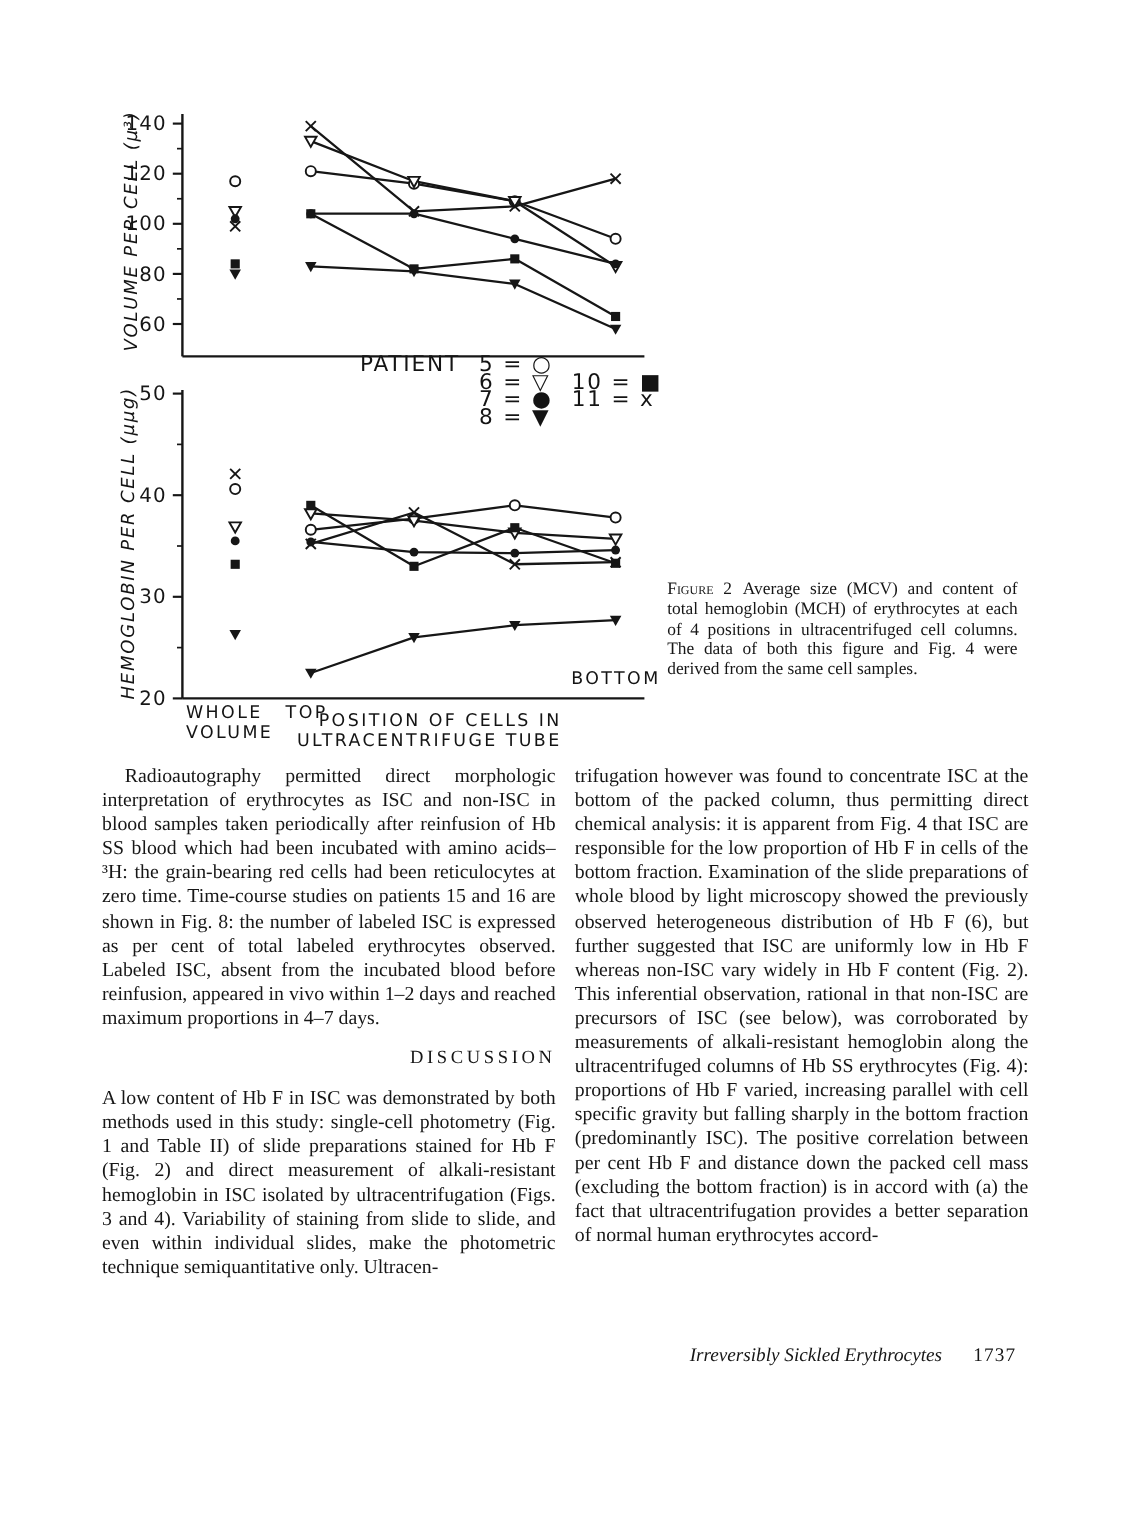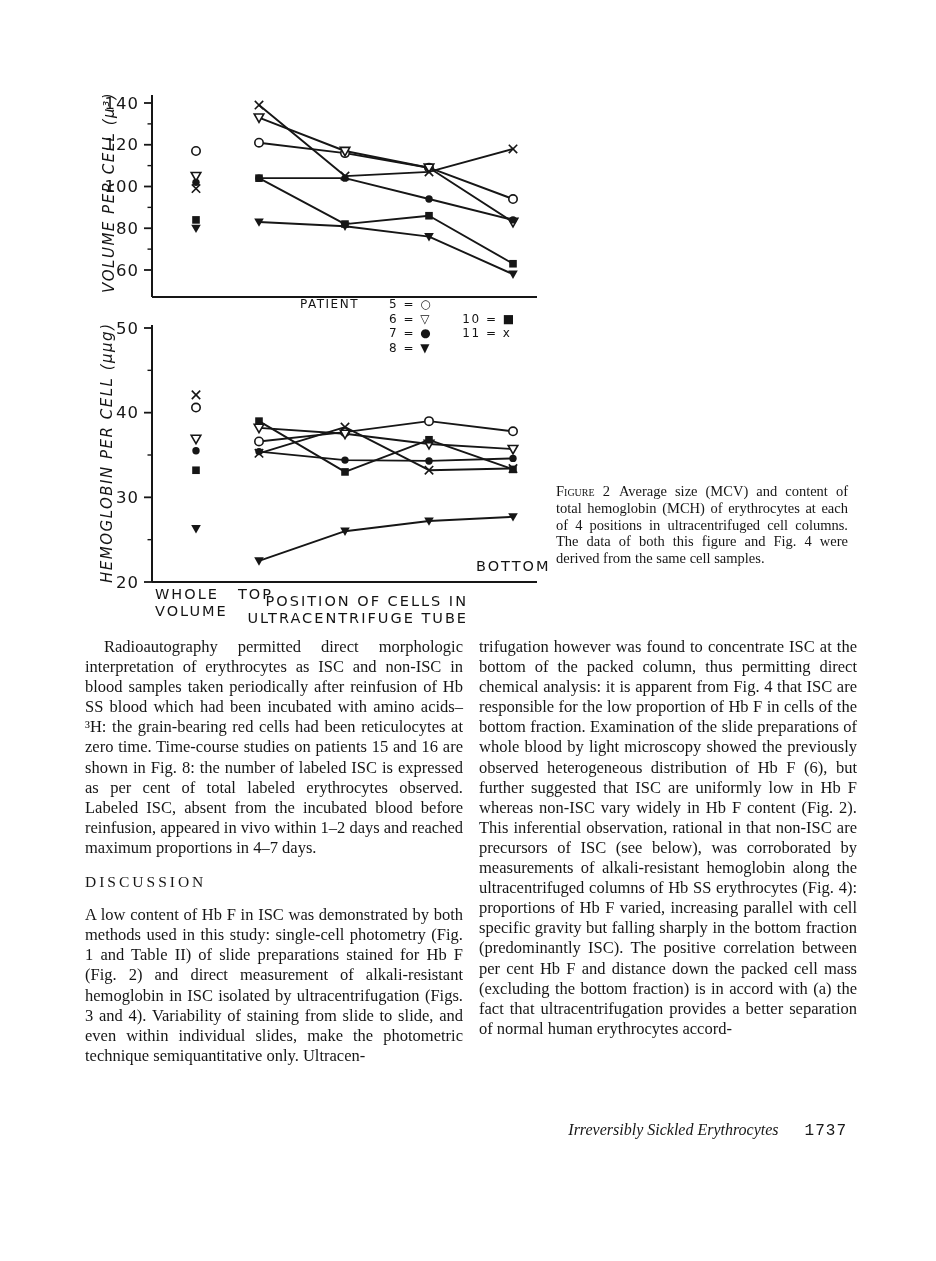--- a/index.html
+++ b/index.html
@@ -16,47 +16,47 @@
   .ylabel {
     position:absolute; z-index:2; white-space:nowrap;
     font-style:italic; font-size:15px; letter-spacing:1.5px;
     transform:rotate(-90deg); transform-origin:0 0;
   }
   .xcat { position:absolute; z-index:2; font-size:14.5px; letter-spacing:2px; text-align:left; line-height:17px; }
   .xaxis-title { position:absolute; z-index:2; font-size:14.5px; letter-spacing:2px; text-align:right; line-height:17px; }
 
   .legend {
     position:absolute; left:300px; top:297px; z-index:2;
-    display:grid; grid-template-columns:auto auto auto; column-gap:30px;
-    font-size:12px; letter-spacing:1.5px; line-height:14.5px;
+    display:grid; grid-template-columns:auto auto auto; column-gap:16px;
+    font-size:18px; letter-spacing:1.5px; line-height:14.5px;
   }
   .lg-title { grid-column:1; grid-row:1; }
   .lg-a1{grid-column:2;grid-row:1;} .lg-a2{grid-column:2;grid-row:2;}
   .lg-a3{grid-column:2;grid-row:3;} .lg-a4{grid-column:2;grid-row:4;}
   .lg-b1{grid-column:3;grid-row:2;} .lg-b2{grid-column:3;grid-row:3;}
 
   .caption {
     position:absolute; left:556px; top:483px; width:292px; z-index:2;
     font-size:14.5px; line-height:16.8px; text-align:justify;
   }
   .caption-label { font-variant:small-caps; margin-right:9px; }
 
   .col { position:absolute; top:637px; width:378px; z-index:2;
     font-size:16.5px; line-height:20.1px; text-align:justify; }
   .col-left { left:85px; }
   .col-right { left:479px; }
   .col p.indent { text-indent:19px; }
-  .heading { text-align:left; letter-spacing:3px; font-size:15.5px; margin:14px 0 13px 0; }
+  .heading { text-align:right; letter-spacing:3px; font-size:15.5px; margin:14px 0 13px 0; }
 
   .footer {
     position:absolute; left:400px; top:1121px; width:447px; z-index:2;
     text-align:right; font-size:16px;
   }
   .footer .running-title { font-style:italic;text-align:center; }
-  .footer .folio { margin-left:26px; font-style:normal; letter-spacing:1px;font-family:Liberation Mono, monospace; }
+  .footer .folio { margin-left:26px; font-style:normal; letter-spacing:1px; }
 </style>
 </head>
 <body>
 
 <div class="page">
 
   <svg id="charts-svg" width="936" height="1261" viewBox="0 0 936 1261">
       <g>
         <line x1="152" y1="95" x2="152" y2="297" stroke="#161616" stroke-width="2"></line>
         <line x1="152" y1="297" x2="537" y2="297" stroke="#161616" stroke-width="2"></line>

